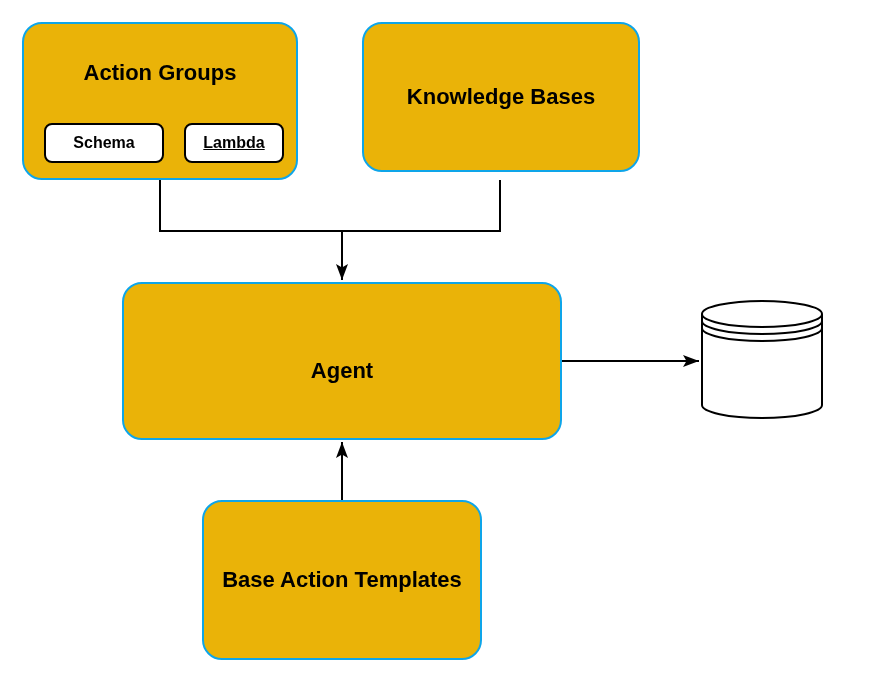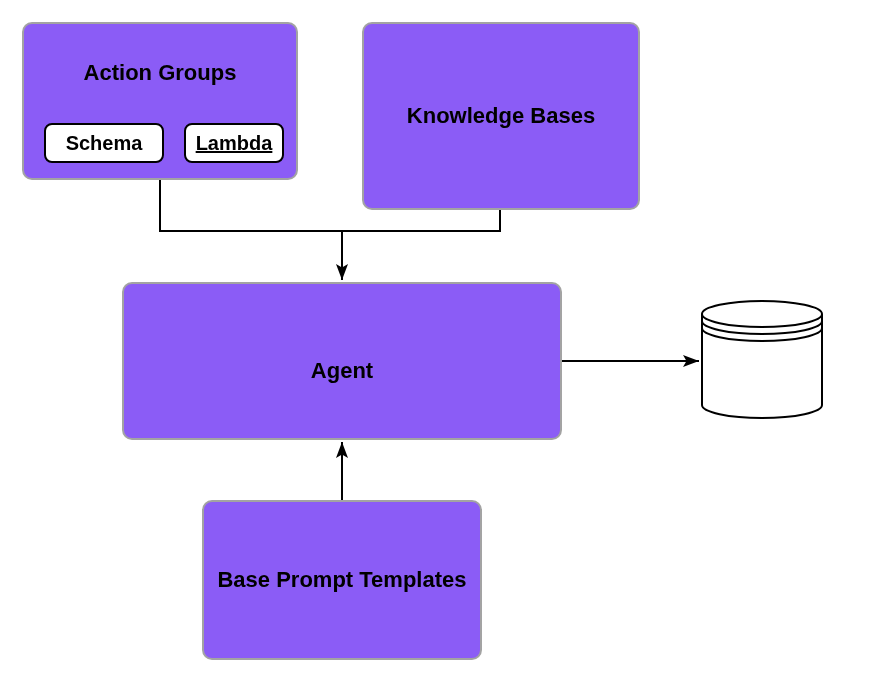--- a/index.html
+++ b/index.html
@@ -19,23 +19,23 @@
   }
   .layer {
     position: absolute;
     left: 0;
     top: 0;
     pointer-events: none;
   }
   .node {
     position: absolute;
     box-sizing: border-box;
-    border: 2px solid #a3a3a3;
-    background: #8b5cf6;
-    border-radius: 10px;
+    border: 2px solid #0ea5e9;
+    background: #eab308;
+    border-radius: 20px;
     font-weight: bold;
     font-size: 22px;
     line-height: 26px;
     text-align: center;
   }
   .node.flex-center {
     display: flex;
     align-items: center;
     justify-content: center;
   }
@@ -47,31 +47,31 @@
     left: 0; top: 36px; width: 100%;
     text-align: center;
   }
   .subnode {
     position: absolute;
     box-sizing: border-box;
     border: 2px solid #000000;
     background: #ffffff;
     border-radius: 8px;
     font-weight: bold;
-    font-size: 20px;
+    font-size: 16px;
     display: flex;
     align-items: center;
     justify-content: center;
     white-space: nowrap;
     text-align: center;
   }
   #node-schema { left: 20px; top: 99px; width: 120px; height: 40px; }
   #node-lambda { left: 160px; top: 99px; width: 100px; height: 40px; text-decoration: underline; }
   #node-knowledge-bases {
-    left: 362px; top: 22px; width: 278px; height: 188px;
+    left: 362px; top: 22px; width: 278px; height: 150px;
   }
   #node-agent {
     left: 122px; top: 282px; width: 440px; height: 158px;
     flex-direction: column;
     line-height: 40px;
     padding-top: 20px;
   }
   #node-base-prompt-templates {
     left: 202px; top: 500px; width: 280px; height: 160px;
     white-space: nowrap;
@@ -125,17 +125,17 @@
 
   <div class="node flex-center" id="node-knowledge-bases">
     <span>Knowledge Bases</span>
   </div>
 
   <div class="node flex-center" id="node-agent">
     <div>Agent</div>
   </div>
 
   <div class="node flex-center" id="node-base-prompt-templates">
-    <span>Base Prompt Templates</span>
+    <span>Base Action Templates</span>
   </div>
 
 
 </div>
 
 </body></html>

